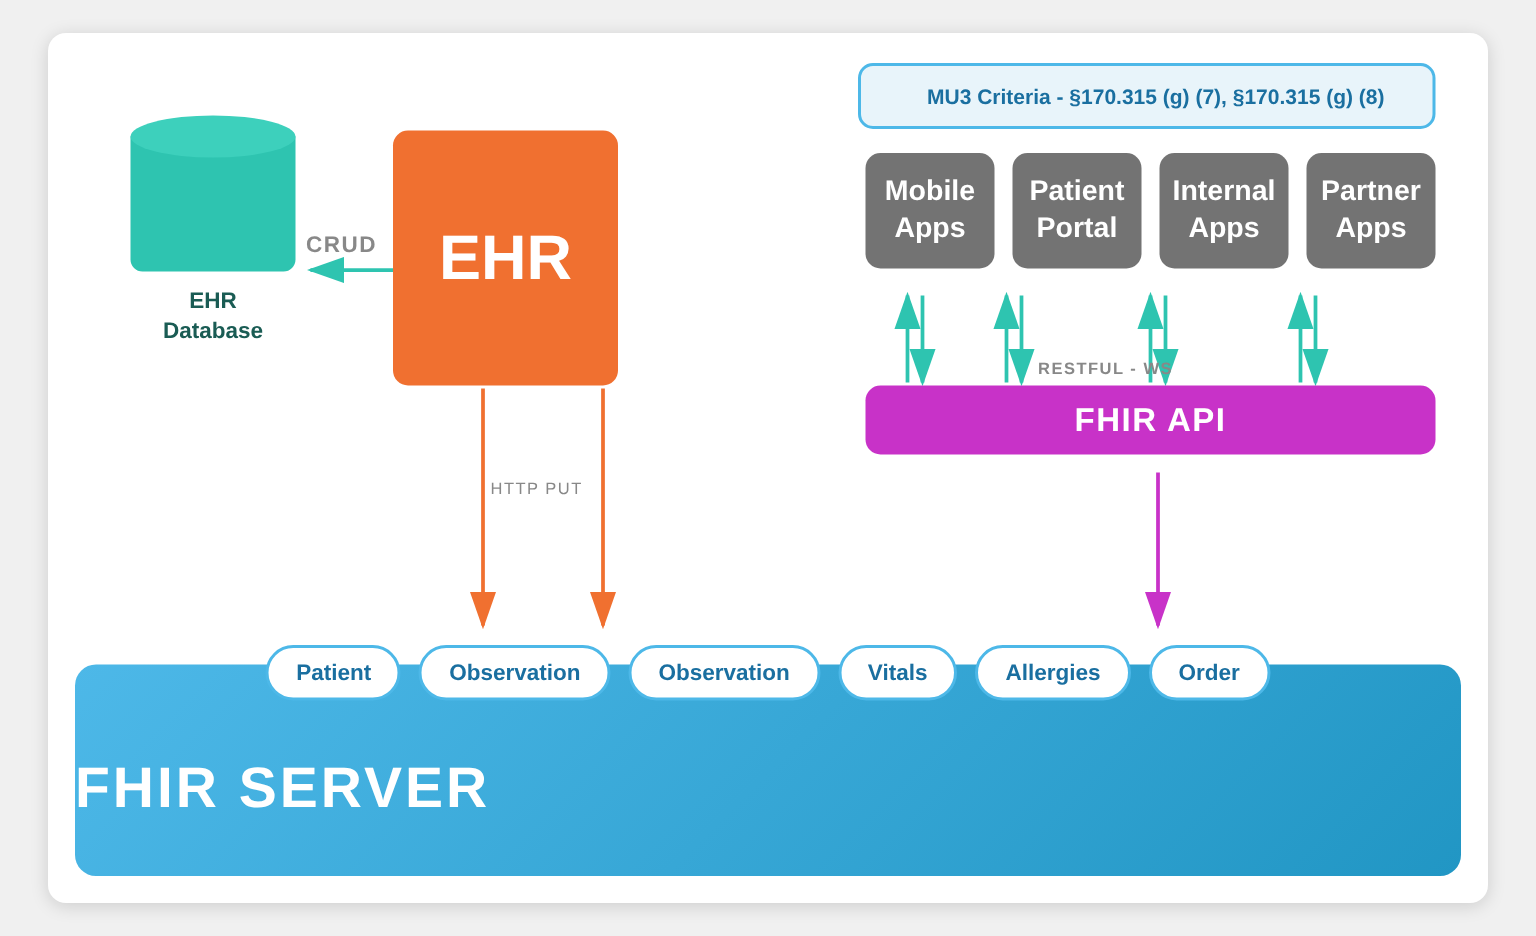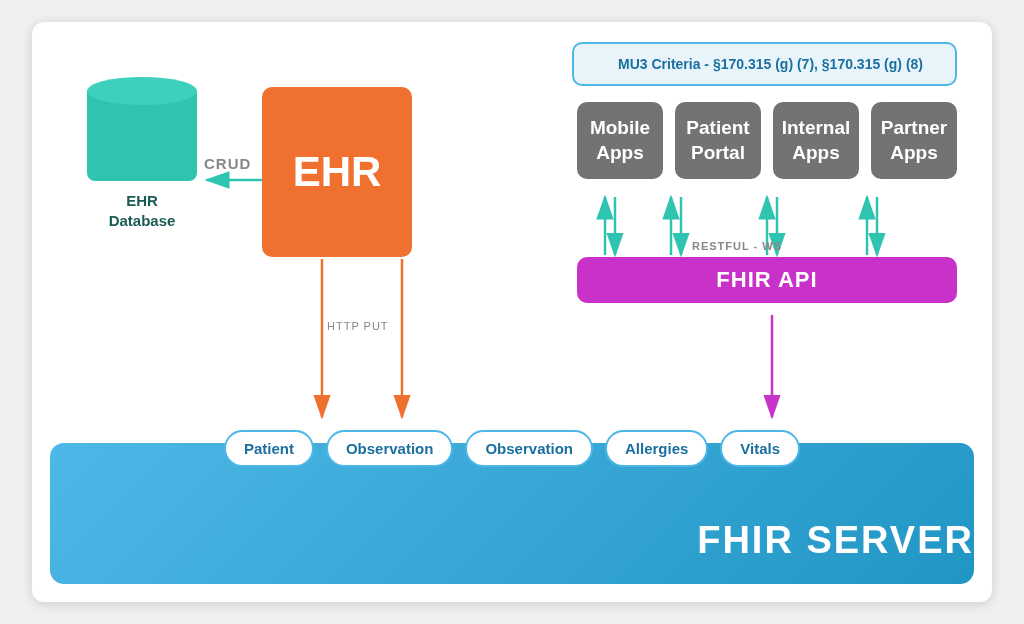--- a/index.html
+++ b/index.html
@@ -26,23 +26,23 @@
     .fhir-server-box {
       position: absolute;
       bottom: 18px;
       left: 18px;
       right: 18px;
       height: 141px;
       background: linear-gradient(135deg, #4db8e8 0%, #2196c4 100%);
       border-radius: 14px;
       display: flex;
       flex-direction: column;
-      align-items: flex-end;
+      align-items: flex-start;
       justify-content: flex-end;
-      padding-bottom: 22px;
+      padding-bottom: 36px;
     }
     .fhir-server-label {
       font-size: 38px;
       font-weight: bold;
       color: white;
       letter-spacing: 2px;
     }
 
     
     .resources-row {
@@ -300,17 +300,18 @@
   </div>
 
   <div class="fhir-server-box">
     <span class="fhir-server-label">FHIR SERVER</span>
   </div>
 
   <div class="resources-row">
     <div class="resource-pill">Patient</div>
     <div class="resource-pill">Observation</div>
     <div class="resource-pill">Observation</div>
+    <div class="resource-pill">Vitals</div>
     <div class="resource-pill">Allergies</div>
-    <div class="resource-pill">Vitals</div>
+    <div class="resource-pill">Order</div>
   </div>
 
 </div>
 
 </body></html>

